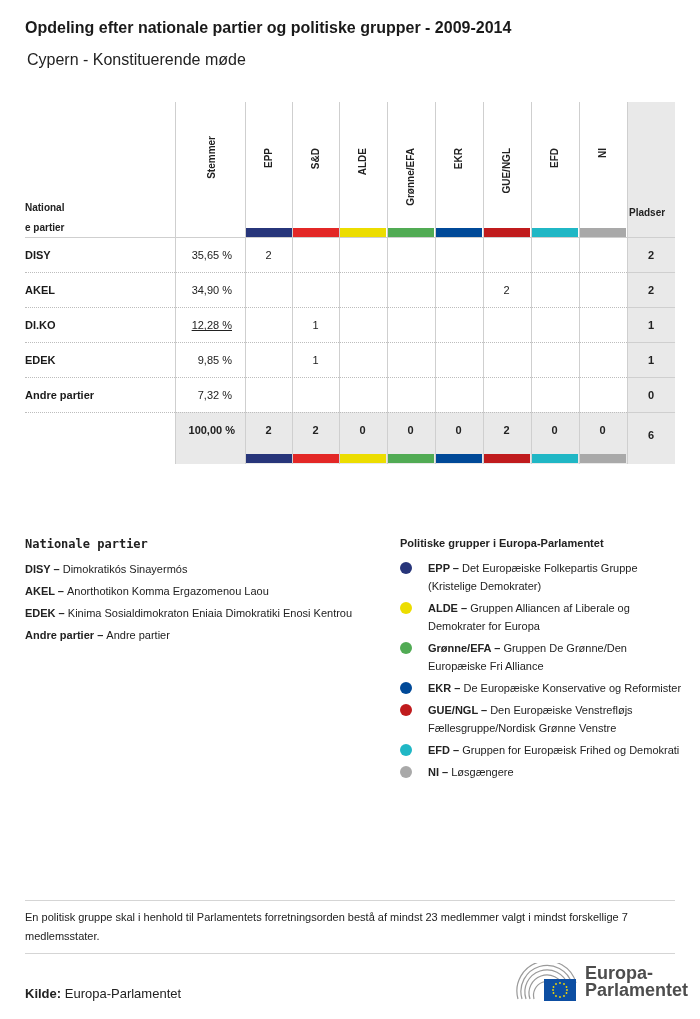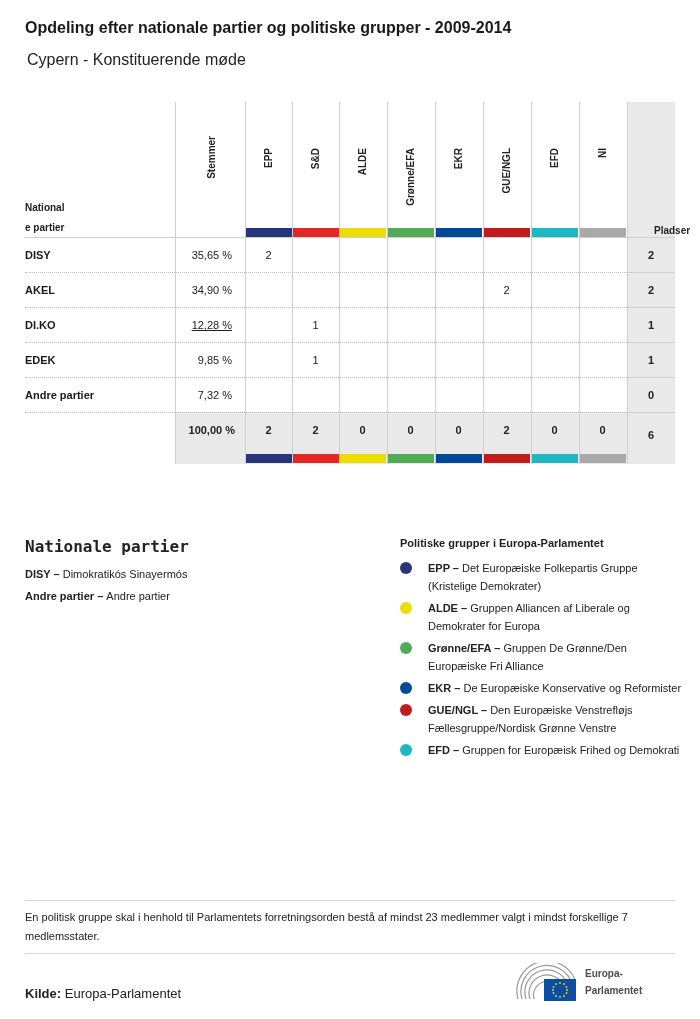--- a/index.html
+++ b/index.html
@@ -17,53 +17,53 @@
   .cbar { position: absolute; height: 9px; }
   .cell { position: absolute; font-size: 11px; text-align: center; height: 34px; line-height: 34px; color: #222; }
   .party { position: absolute; font-size: 11px; font-weight: bold; height: 34px; line-height: 34px; color: #1a1a1a; }
   .pct { position: absolute; font-size: 11px; text-align: right; height: 34px; line-height: 34px; color: #222; }
   .bold { font-weight: bold; }
   .nat-head { position: absolute; left: 0; top: 96px; font-size: 10px; font-weight: bold; line-height: 20px; color: #222; }
   .plads-head { position: absolute; font-size: 10px; font-weight: bold; color: #222; }
 
   
   .leg-left { position: absolute; left: 25px; top: 537px; width: 340px; }
-  .leg-left h3 { font-family: "DejaVu Sans Mono", monospace; font-size: 16px; font-weight: bold; margin-bottom: 7px; color: #222; }
+  .leg-left h3 { font-family: "DejaVu Sans Mono", monospace; font-size: 12px; font-weight: bold; margin-bottom: 7px; color: #222; }
   .leg-left .item { font-size: 11px; line-height: 22px; color: #222; }
   .leg-left .item b { font-weight: bold; }
   .leg-right { position: absolute; left: 400px; top: 537px; width: 285px; }
   .leg-right h3 { font-size: 11px; font-weight: bold; margin-bottom: 10px; color: #222; }
   .leg-right .gitem { position: relative; padding-left: 28px; font-size: 11px; line-height: 18px; margin-bottom: 4px; color: #222; }
   .leg-right .dot { position: absolute; left: 0; top: 3px; width: 12px; height: 12px; border-radius: 50%; }
 
   .footnote-top { position: absolute; left: 25px; top: 900px; width: 650px; height: 1px; background: #d5d5d5; }
   .footnote { position: absolute; left: 25px; top: 908px; width: 650px; font-size: 11px; line-height: 19px; color: #222; }
   .footnote-bot { position: absolute; left: 25px; top: 953px; width: 650px; height: 1px; background: #d5d5d5; }
   .source { position: absolute; left: 25px; top: 986px; font-size: 13px; color: #222; }
   .source b { font-weight: bold; }
   .logo { position: absolute; left: 514px; top: 963px; width: 170px; height: 40px; }
-  .logo-text { position: absolute; left: 71px; top: 2px; font-size: 10px; font-weight: bold; color: #4d4d4d; line-height: 17px; }
+  .logo-text { position: absolute; left: 71px; top: 2px; font-size: 18px; font-weight: bold; color: #4d4d4d; line-height: 17px; }
 </style>
 </head>
 <body>
 
 <div class="title">Opdeling efter nationale partier og politiske grupper - 2009-2014</div>
 <div class="subtitle">Cypern - Konstituerende møde</div>
 
 <div class="tbl" id="tbl" style="height:362px;">
 
   <div class="gray" style="left:602px; top:0; width:48px; height:362px;"></div>
   <div class="gray" style="left:150px; top:310px; width:452px; height:52px;"></div>
 
   <div class="nat-head">
     <div>National</div>
     <div>e partier</div>
   </div>
   <div class="colhead" style="left:181px; top:34px;">Stemmer</div>
-  <div class="plads-head" style="left:604px; top:123px;margin-left:25px;">Pladser</div>
+  <div class="plads-head" style="left:604px; top:105px;">Pladser</div>
 
   <div id="dyn">
       <div class="vline" style="left:150px; top:0; height:362px;"></div>
       <div class="vline" style="left:220px; top:0; height:362px;"></div>
       <div class="vline" style="left:267px; top:0; height:362px;"></div>
       <div class="vline" style="left:314px; top:0; height:362px;"></div>
       <div class="vline" style="left:362px; top:0; height:362px;"></div>
       <div class="vline" style="left:410px; top:0; height:362px;"></div>
       <div class="vline" style="left:458px; top:0; height:362px;"></div>
       <div class="vline" style="left:506px; top:0; height:362px;"></div>
@@ -169,33 +169,36 @@
       <div class="cell bold" style="left:506px; top:311px; width:47px;">0</div>
       <div class="cell bold" style="left:554px; top:311px; width:47px;">0</div>
       <div class="cell bold" style="left:602px; top:316px; width:48px;">6</div>
     </div>
 </div>
 
 <div class="leg-left">
   <h3>Nationale partier</h3>
   <div id="natlist">
       <div class="item"><b>DISY</b><b> – </b><span>Dimokratikós Sinayermós</span></div>
+      <div class="item"><b>AKEL</b><b> – </b><span>Anorthotikon Komma Ergazomenou Laou</span></div>
+      <div class="item"><b>EDEK</b><b> – </b><span>Kinima Sosialdimokraton Eniaia Dimokratiki Enosi Kentrou</span></div>
       <div class="item"><b>Andre partier</b><b> – </b><span>Andre partier</span></div>
     </div>
 </div>
 
 <div class="leg-right">
   <h3>Politiske grupper i Europa-Parlamentet</h3>
   <div id="grplist">
       <div class="gitem"><span class="dot" style="background:#27357a;"></span><b>EPP</b><b> – </b><span>Det Europæiske Folkepartis Gruppe (Kristelige Demokrater)</span></div>
       <div class="gitem"><span class="dot" style="background:#ecdd00;"></span><b>ALDE</b><b> – </b><span>Gruppen Alliancen af Liberale og Demokrater for Europa</span></div>
       <div class="gitem"><span class="dot" style="background:#51ab54;"></span><b>Grønne/EFA</b><b> – </b><span>Gruppen De Grønne/Den Europæiske Fri Alliance</span></div>
       <div class="gitem"><span class="dot" style="background:#004998;"></span><b>EKR</b><b> – </b><span>De Europæiske Konservative og Reformister</span></div>
       <div class="gitem"><span class="dot" style="background:#c01b1d;"></span><b>GUE/NGL</b><b> – </b><span>Den Europæiske Venstrefløjs Fællesgruppe/Nordisk Grønne Venstre</span></div>
       <div class="gitem"><span class="dot" style="background:#20b7c5;"></span><b>EFD</b><b> – </b><span>Gruppen for Europæisk Frihed og Demokrati</span></div>
+      <div class="gitem"><span class="dot" style="background:#a9a9a9;"></span><b>NI</b><b> – </b><span>Løsgængere</span></div>
     </div>
 </div>
 
 <div class="footnote-top"></div>
 <div class="footnote">En politisk gruppe skal i henhold til Parlamentets forretningsorden bestå af mindst 23 medlemmer valgt i mindst forskellige 7 medlemsstater.</div>
 <div class="footnote-bot"></div>
 
 <div class="source">
   <b>Kilde:</b>
   <span>Europa-Parlamentet</span>

